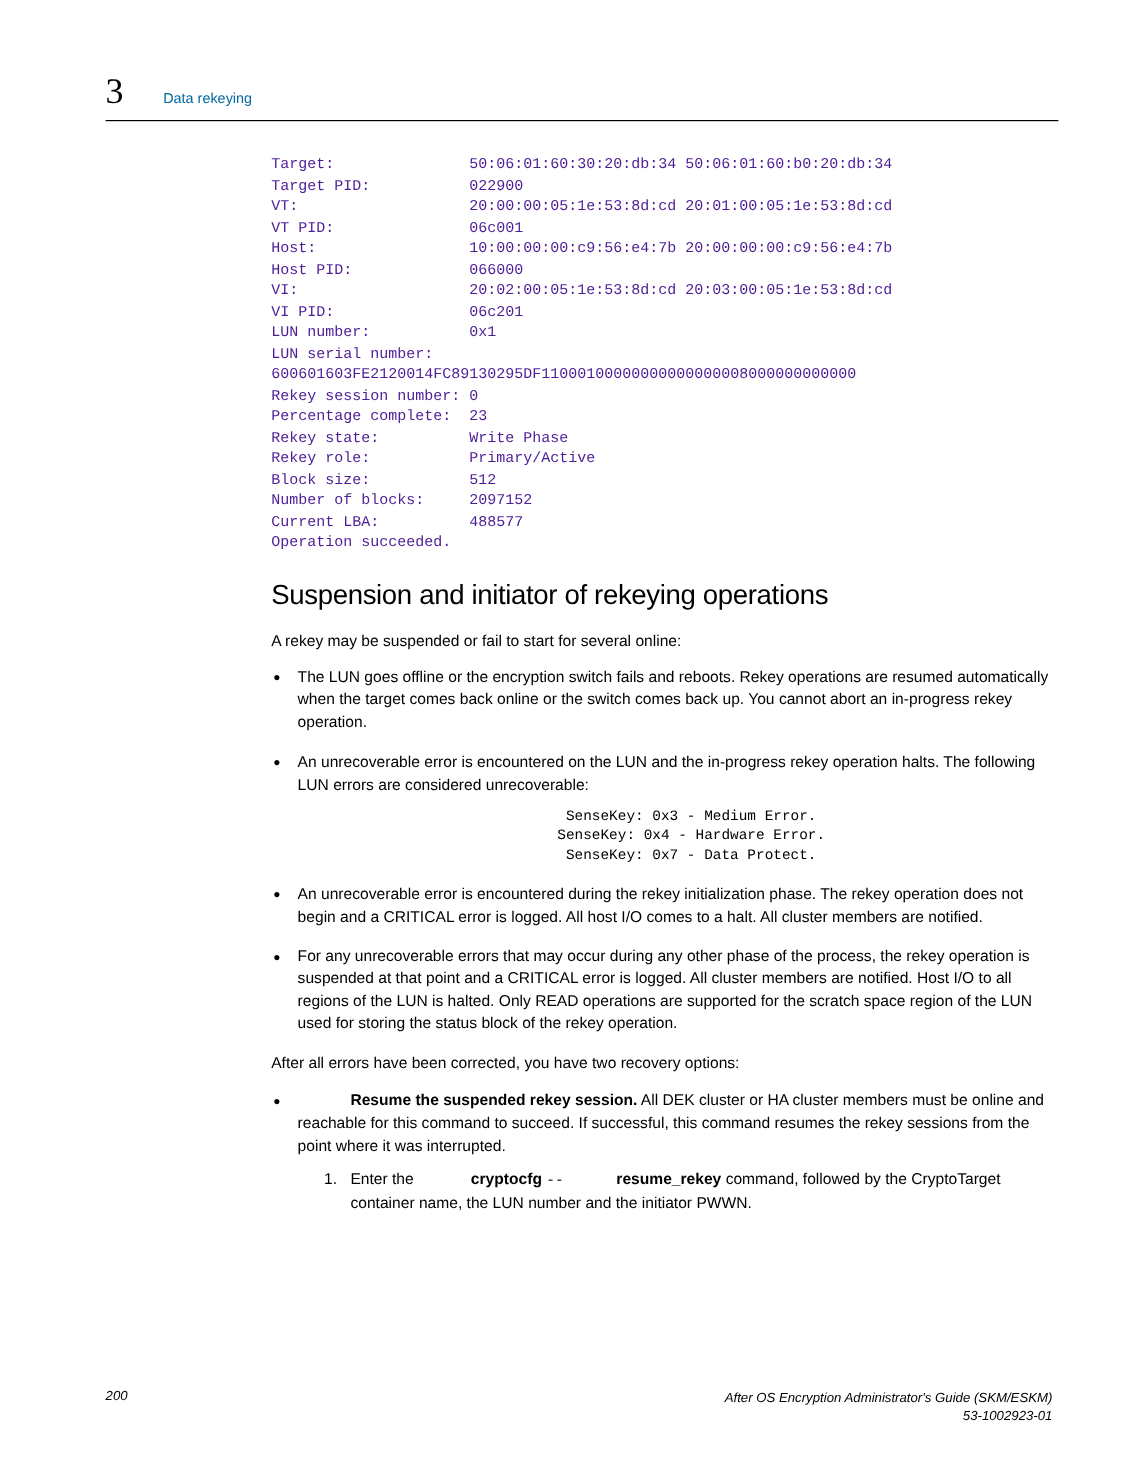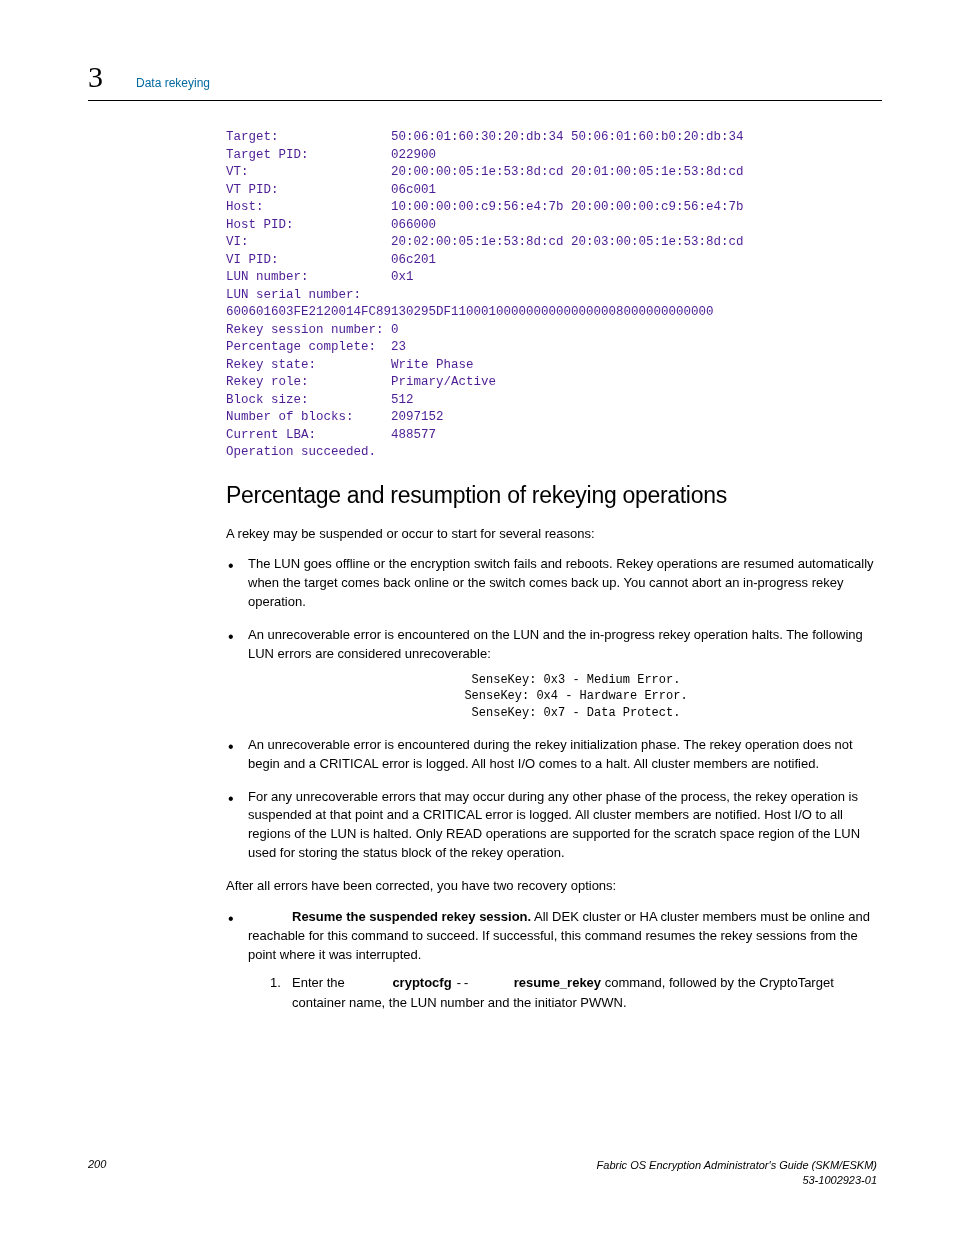--- a/index.html
+++ b/index.html
@@ -150,23 +150,23 @@
 600601603FE2120014FC89130295DF11000100000000000000008000000000000
 Rekey session number: 0
 Percentage complete:  23
 Rekey state:          Write Phase
 Rekey role:           Primary/Active
 Block size:           512
 Number of blocks:     2097152
 Current LBA:          488577
 Operation succeeded.</pre>
 
-    <div class="section-heading">Percentage and resumption of rekeying operations</div>
-
-    <div class="body-text">A rekey may be suspended or occur to start for several reasons:</div>
+    <div class="section-heading">Suspension and initiator of rekeying operations</div>
+
+    <div class="body-text">A rekey may be suspended or fail to start for several online:</div>
 
     <ul class="bullets">
       <li><span>The LUN goes offline or the encryption switch fails and reboots. Rekey operations are resumed automatically when the target comes back online or the switch comes back up. You cannot abort an in-progress rekey operation.</span></li>
       <li>
         <span>An unrecoverable error is encountered on the LUN and the in-progress rekey operation halts. The following LUN errors are considered unrecoverable:</span>
         <pre class="code-block-small">SenseKey: 0x3 - Medium Error.
 SenseKey: 0x4 - Hardware Error.
 SenseKey: 0x7 - Data Protect.</pre>
       </li>
       <li><span>An unrecoverable error is encountered during the rekey initialization phase. The rekey operation does not begin and a CRITICAL error is logged. All host I/O comes to a halt. All cluster members are notified.</span></li>
@@ -184,17 +184,17 @@
             <span>Enter the </span><span class="bold">cryptocfg </span><span class="mono-inline">--</span><span class="bold">resume_rekey</span><span> command, followed by the CryptoTarget container name, the LUN number and the initiator PWWN.</span>
           </li>
         </ol>
       </li>
     </ul>
   </div>
 
   <div class="footer">
     <div>200</div>
     <div class="footer-right">
-      <div>Fabric OS Encryption Administrator's Guide (SKM/ESKM)</div>
+      <div>After OS Encryption Administrator's Guide (SKM/ESKM)</div>
       <div>53-1002923-01</div>
     </div>
   </div>
 </div>
 
 </body></html>

